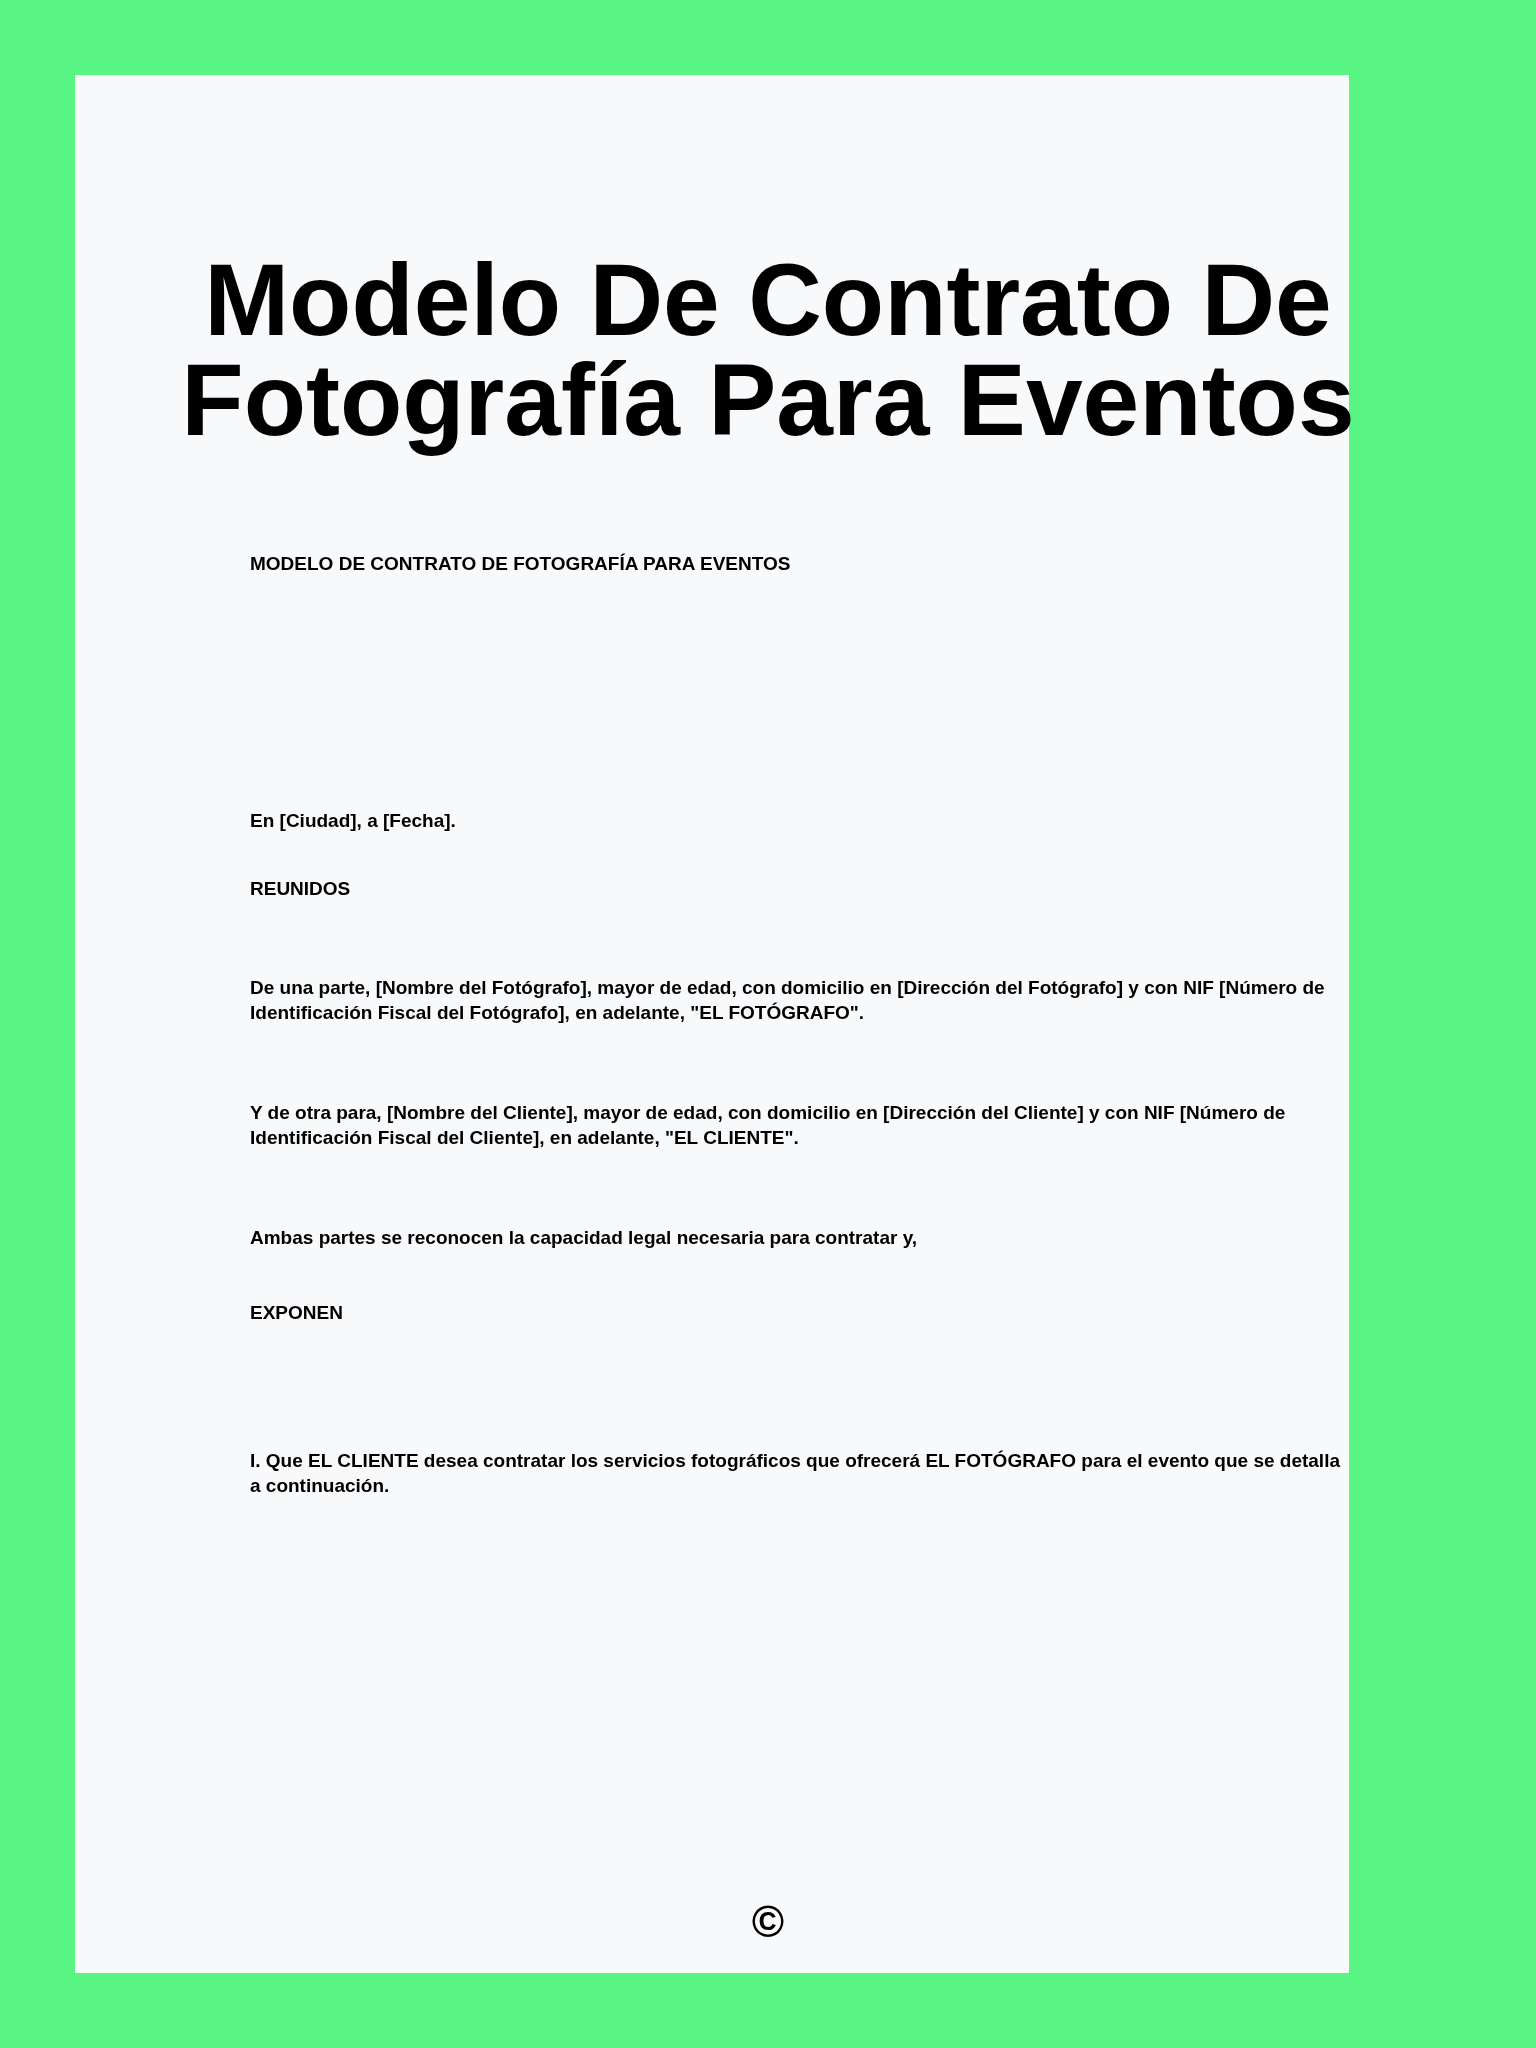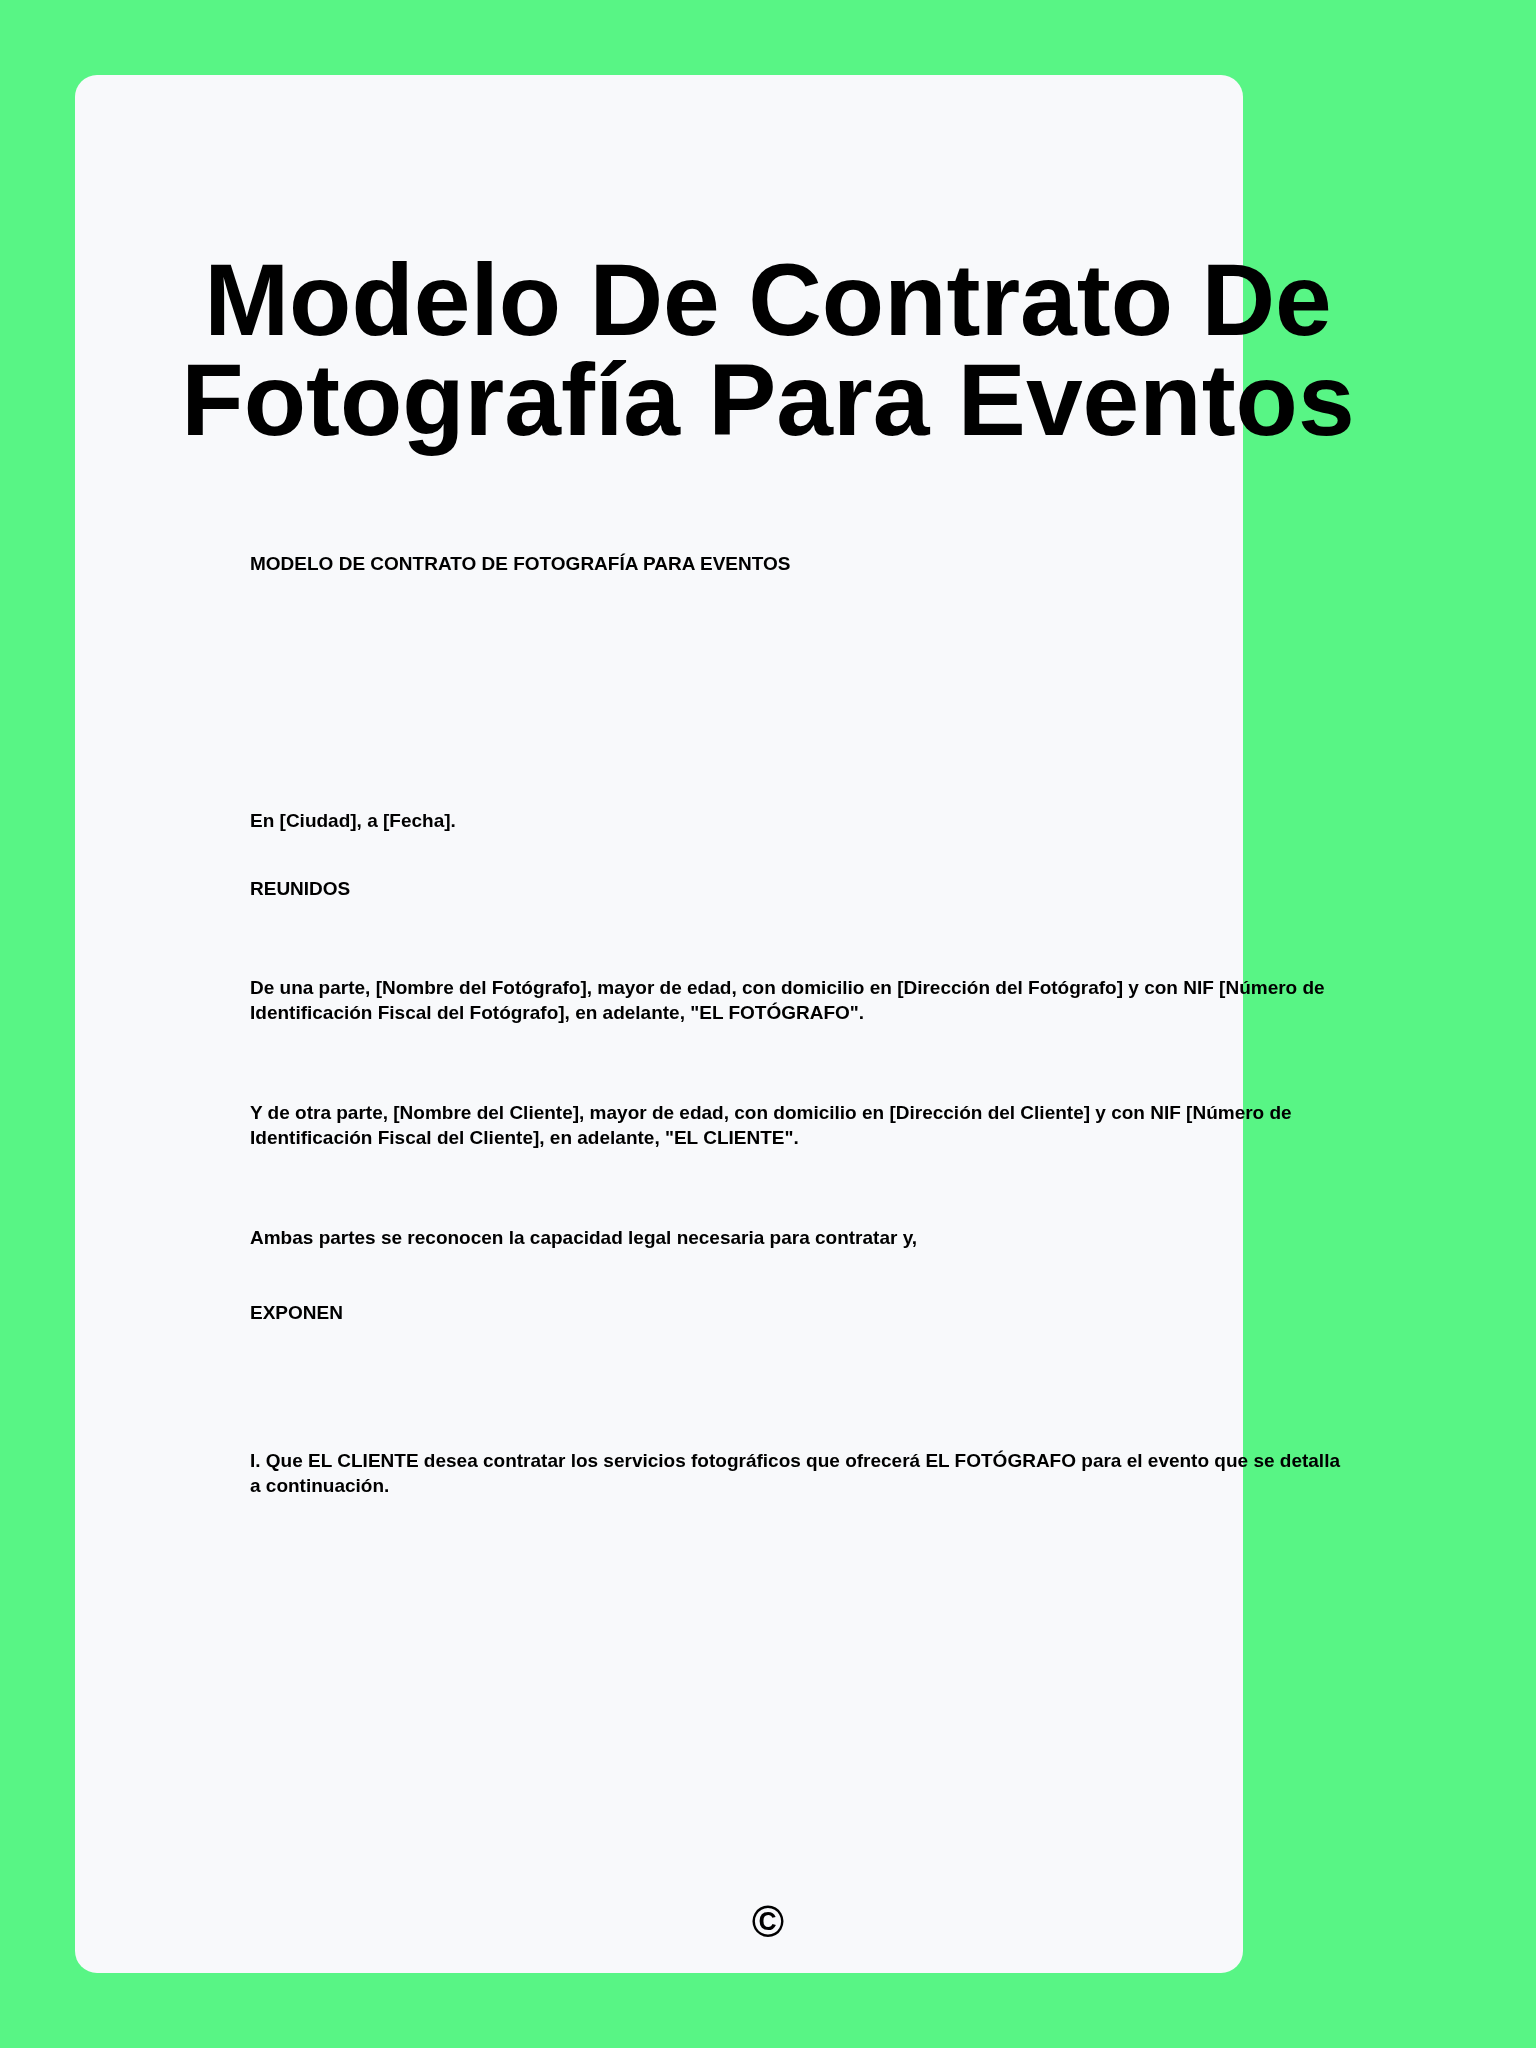--- a/index.html
+++ b/index.html
@@ -12,24 +12,23 @@
       background: #58f585;
       position: relative;
       overflow: hidden;
       font-family: "Liberation Sans", sans-serif;
       color: #000;
     }
     .page {
       position: absolute;
       left: 75px;
       top: 75px;
-      width: 1168px;
+      width: 1274px;
       height: 1898px;
       background: #f8f9fb;
-      border-radius: 22px;
     }
     .title {
       position: absolute;
       left: 0;
       top: 175px;
       width: 1386px;
       margin: 0;
       text-align: center;
       font-weight: bold;
       font-size: 102px;
@@ -59,19 +58,19 @@
 </head>
 <body>
 
 <div class="page">
   <h1 class="title">Modelo De Contrato De Fotografía Para Eventos</h1>
 
   <p class="body-text" style="top:476px;">MODELO DE CONTRATO DE FOTOGRAFÍA PARA EVENTOS</p>
   <p class="body-text" style="top:701px;margin-top:32px;">En [Ciudad], a [Fecha].</p>
   <p class="body-text" style="top:801px;">REUNIDOS</p>
   <p class="body-text" style="top:900px;">De una parte, [Nombre del Fotógrafo], mayor de edad, con domicilio en [Dirección del Fotógrafo] y con NIF [Número de Identificación Fiscal del Fotógrafo], en adelante, "EL FOTÓGRAFO".</p>
-  <p class="body-text" style="top:1025px;">Y de otra parte, [Nombre del Cliente], mayor de edad, con domicilio en [Dirección del Cliente] y con NIF [Número de Identificación Fiscal del Cliente], en adelante, "EL CLIENTE".</p>
+  <p class="body-text" style="top:1025px;">Y de otra para, [Nombre del Cliente], mayor de edad, con domicilio en [Dirección del Cliente] y con NIF [Número de Identificación Fiscal del Cliente], en adelante, "EL CLIENTE".</p>
   <p class="body-text" style="top:1150px;">Ambas partes se reconocen la capacidad legal necesaria para contratar y,</p>
   <p class="body-text" style="top:1225px;">EXPONEN</p>
   <p class="body-text" style="top:1325px;margin-top:48px;">I. Que EL CLIENTE desea contratar los servicios fotográficos que ofrecerá EL FOTÓGRAFO para el evento que se detalla a continuación.</p>
 
   <div class="copyright">©</div>
 </div>
 
 </body></html>

